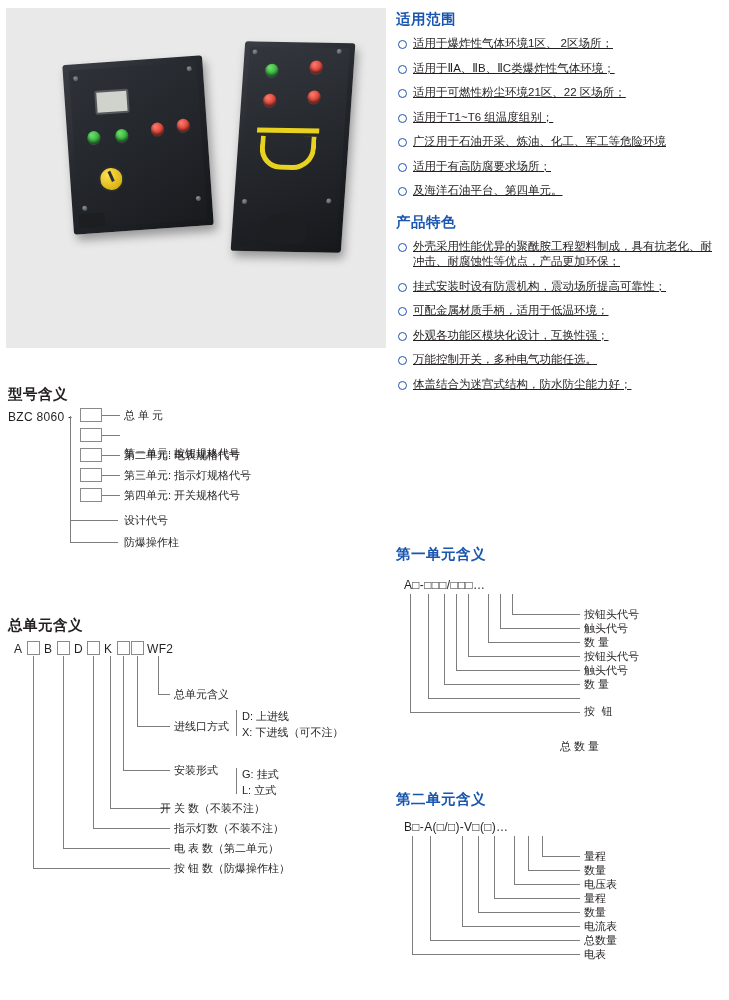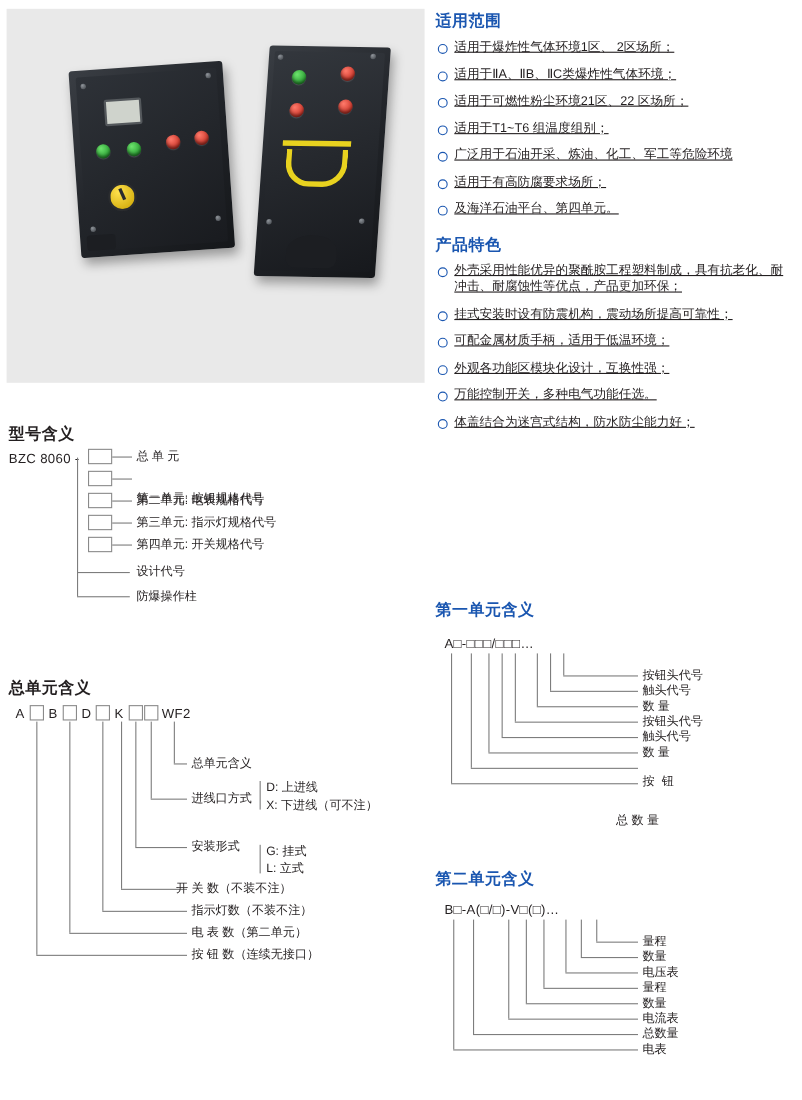--- a/index.html
+++ b/index.html
@@ -214,21 +214,21 @@
 
     <div class="dline vline" style="left:33px; top:656px; height:212px;"></div>
     <div class="dline hline" style="left:33px; top:868px; width:137px;"></div>
 
     <span class="lbl" style="left:174px; top:688px;">总单元含义</span>
     <span class="lbl" style="left:174px; top:720px;">进线口方式</span>
     <span class="lbl" style="left:174px; top:764px;">安装形式</span>
     <span class="lbl" style="left:160px; top:802px;">开 关 数（不装不注）</span>
     <span class="lbl" style="left:174px; top:822px;">指示灯数（不装不注）</span>
     <span class="lbl" style="left:174px; top:842px;">电 表 数（第二单元）</span>
-    <span class="lbl" style="left:174px; top:862px;">按 钮 数（连续无接口）</span>
+    <span class="lbl" style="left:174px; top:862px;">按 钮 数（防爆操作柱）</span>
 
     <div class="dline vline" style="left:236px; top:710px; height:26px;"></div>
     <span class="lbl" style="left:242px; top:710px;">D: 上进线</span>
     <span class="lbl" style="left:242px; top:726px;">X: 下进线（可不注）</span>
 
     <div class="dline vline" style="left:236px; top:768px; height:26px;"></div>
     <span class="lbl" style="left:242px; top:768px;">G: 挂式</span>
     <span class="lbl" style="left:242px; top:784px;">L: 立式</span>
   </div>
 

